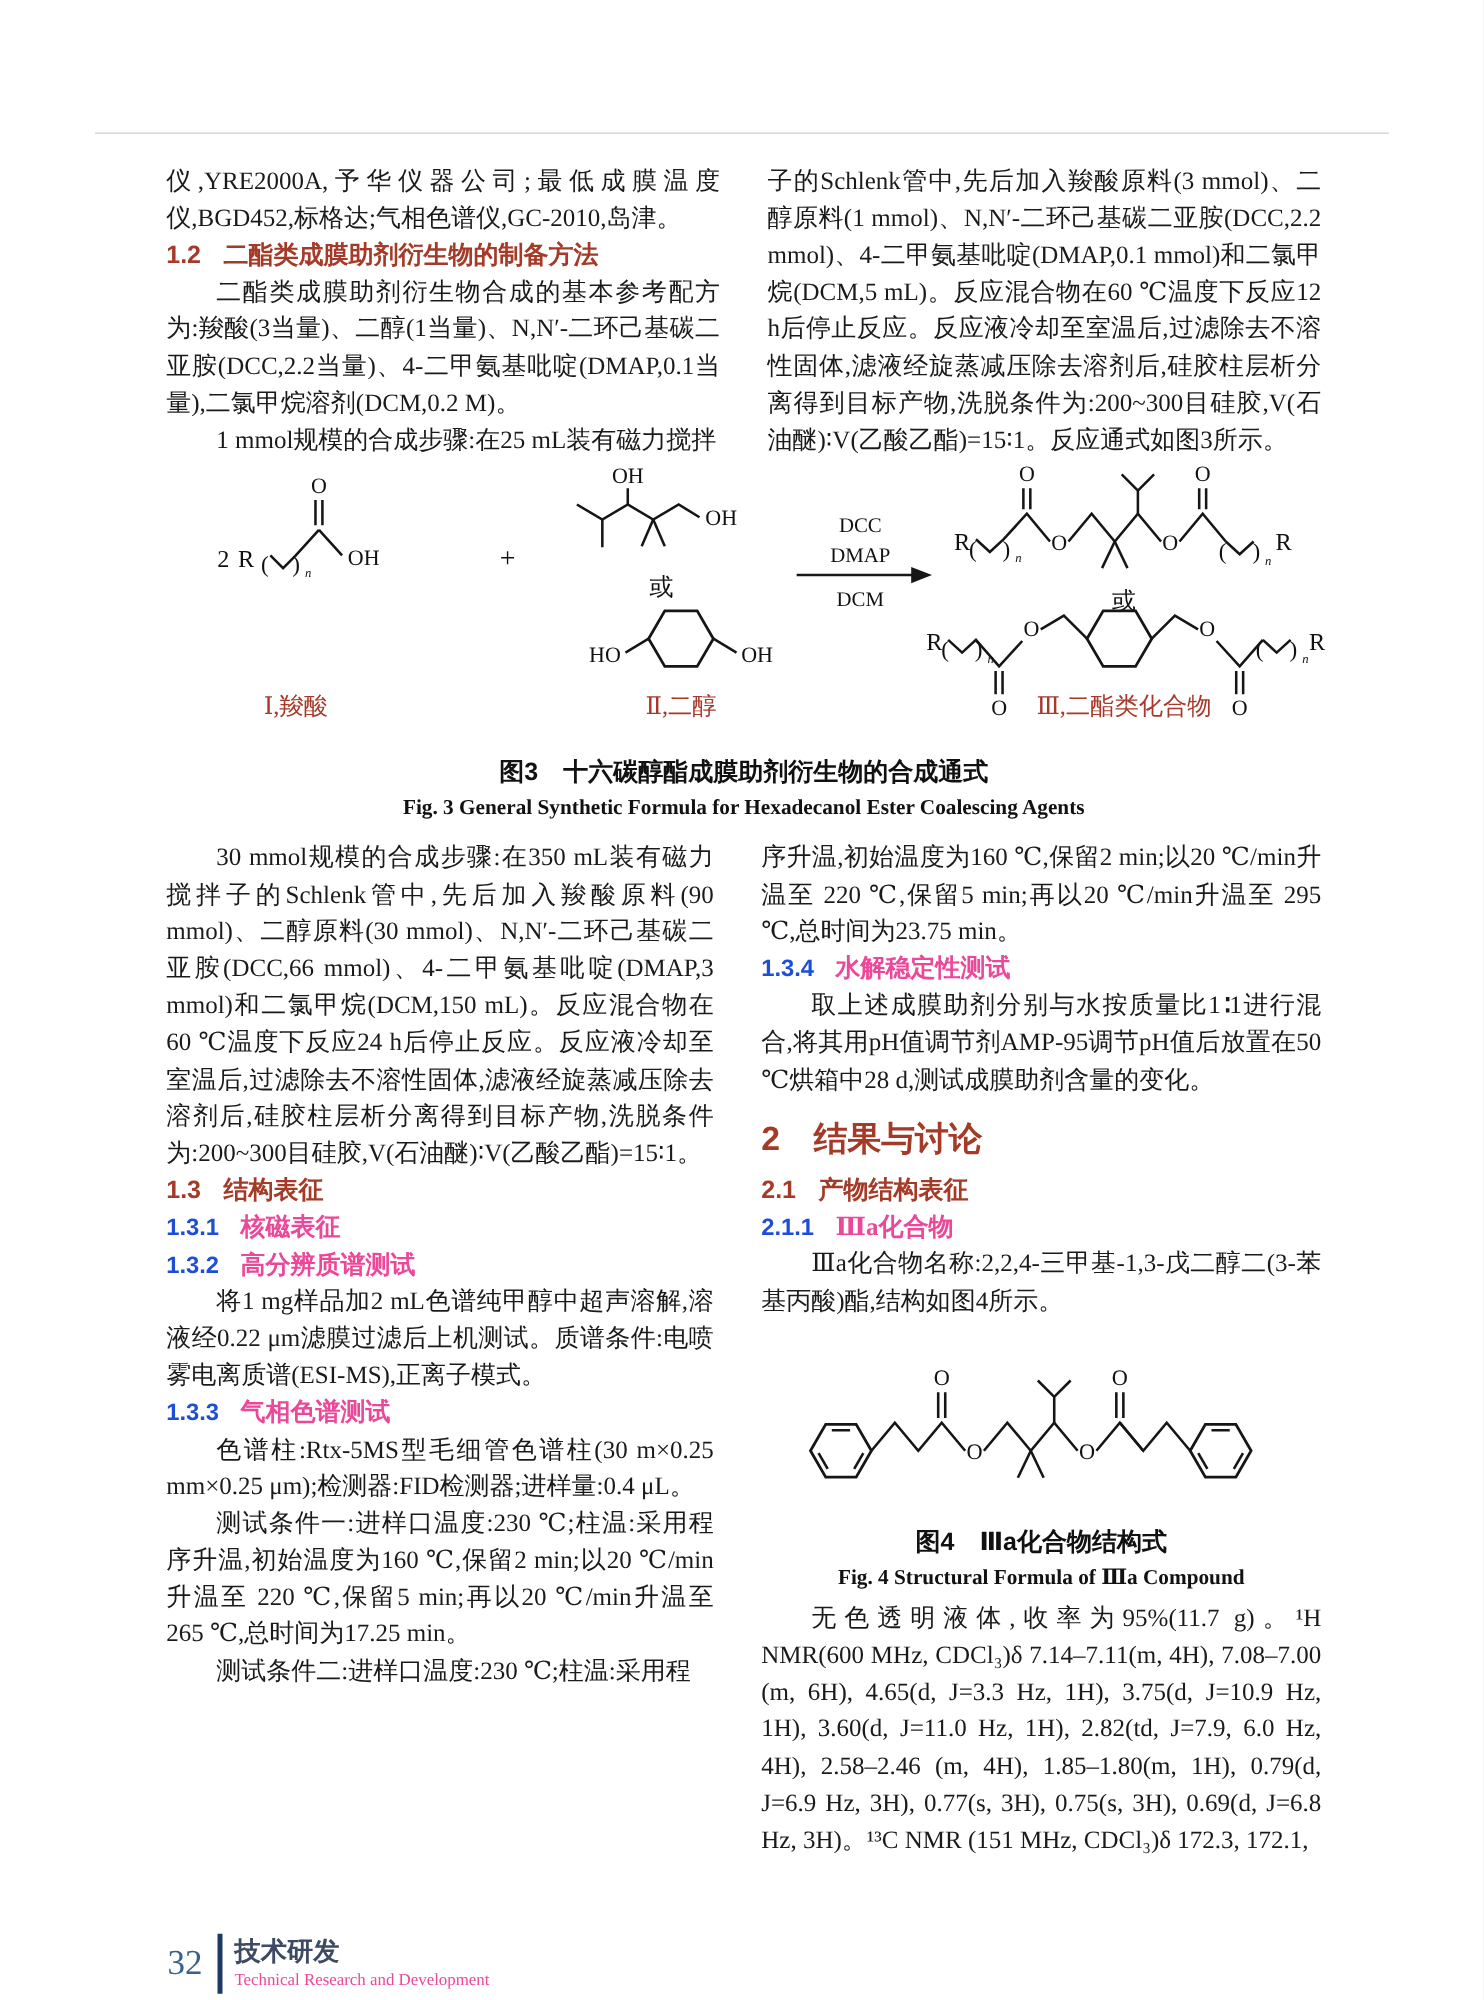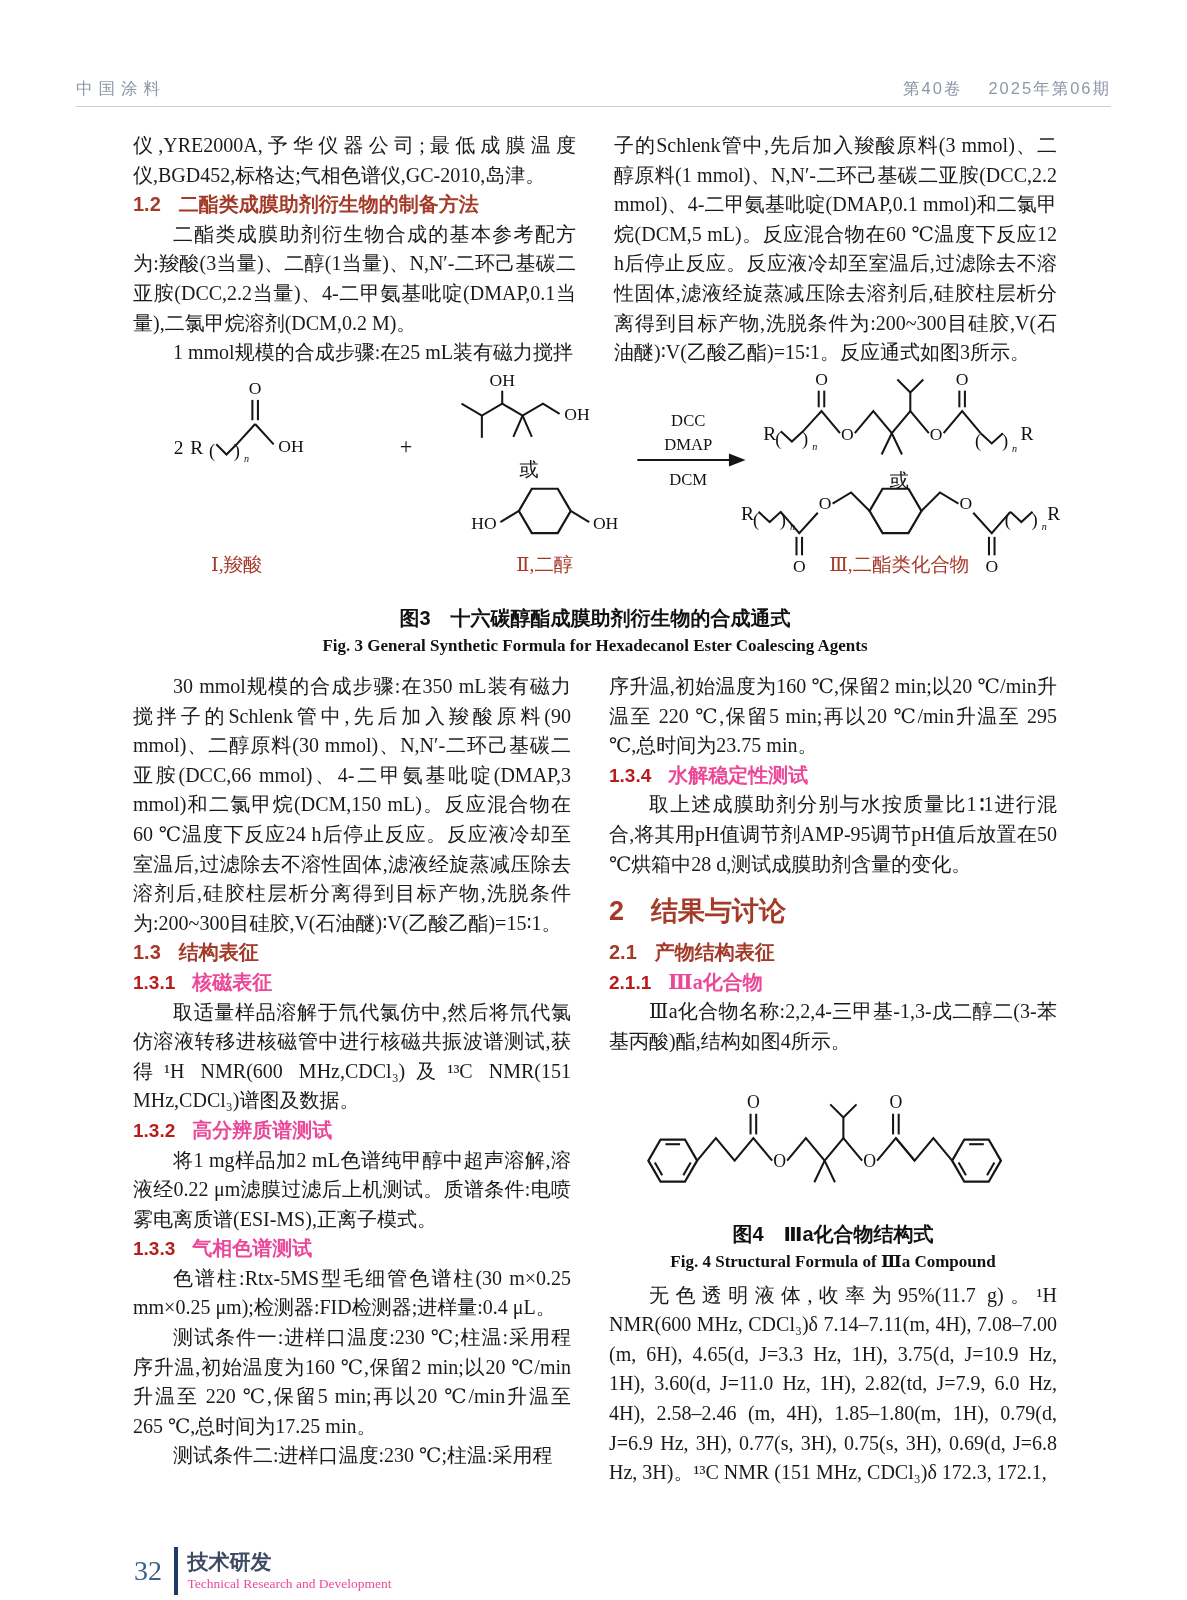--- a/index.html
+++ b/index.html
@@ -20,21 +20,21 @@
   .sec-top{top:131px;}
   .sec-bottom{top:672px;}
   p{margin:0;font-size:20px;line-height:29.6px;text-align:justify;}
   p.indent{text-indent:2em;}
 
   
   .hsec{margin:0;font-family:"Liberation Sans","DejaVu Sans",sans-serif;font-weight:bold;
         font-size:20px;line-height:29.6px;color:#a43a28;}
   .hsec .hnum{margin-right:0.9em;}
   .hsub{margin:0;line-height:29.6px;font-size:20px;}
-  .hsub .hnum{font-family:"Liberation Sans","DejaVu Sans",sans-serif;font-weight:bold;color:#b91c1c;
+  .hsub .hnum{font-family:"Liberation Sans","DejaVu Sans",sans-serif;font-weight:bold;color:#1d4ed8;
               font-size:19px;margin-right:0.9em;}
   .hsub .htitle{color:#ec4899;margin-top:10px;}
   .hbig{margin:15px 0 10px 0;font-family:"Liberation Sans","DejaVu Sans",sans-serif;font-weight:bold;
         font-size:27px;line-height:34px;color:#a43a28;}
   .hbig .hnum{margin-right:1em;}
 
   
   .fig3{position:absolute;top:372px;left:133px;width:924px;text-align:center;}
   .fig3 svg{display:block;width:930px;height:227px;margin:0 auto;}
   .capzh{font-family:"Liberation Sans","DejaVu Sans",sans-serif;font-weight:bold;font-size:20px;
@@ -61,26 +61,20 @@
   .fbar{width:3.5px;height:48px;background:#1e3a63;margin-right:10px;}
   .fzh{font-family:"Liberation Sans","DejaVu Sans",sans-serif;font-weight:bold;font-size:21px;
        color:#3d4a63;line-height:26px;}
   .fen{font-size:13.5px;color:#ec4899;line-height:18px;}
 </style>
 </head>
 <body>
 
 <div class="page">
 
-  <div class="pg-header">
-    <span class="journal">中国涂料</span>
-    <span>
-      <span class="vol">第40卷</span><span class="iss">2025年第06期</span>
-    </span>
-  </div>
   <div class="rule"></div>
 
   <div class="cols sec-top">
     <div class="col">
       <p class="noindent">仪,YRE2000A,予华仪器公司;最低成膜温度仪,BGD452,标格达;气相色谱仪,GC-2010,岛津。</p>
       <h3 class="hsec"><span class="hnum">1.2</span><span>二酯类成膜助剂衍生物的制备方法</span></h3>
       <p class="indent">二酯类成膜助剂衍生物合成的基本参考配方为:羧酸(3当量)、二醇(1当量)、N,N′-二环己基碳二亚胺(DCC,2.2当量)、4-二甲氨基吡啶(DMAP,0.1当量),二氯甲烷溶剂(DCM,0.2 M)。</p>
       <p class="indent">1 mmol规模的合成步骤:在25 mL装有磁力搅拌</p>
     </div>
     <div class="col">
@@ -191,21 +185,20 @@
     </svg>
     <div class="capzh">图3　十六碳醇酯成膜助剂衍生物的合成通式</div>
     <div class="capen">Fig. 3   General Synthetic Formula for Hexadecanol Ester Coalescing Agents</div>
   </div>
 
   <div class="cols sec-bottom">
     <div class="col">
       <p class="indent">30 mmol规模的合成步骤:在350 mL装有磁力搅拌子的Schlenk管中,先后加入羧酸原料(90 mmol)、二醇原料(30 mmol)、N,N′-二环己基碳二亚胺(DCC,66 mmol)、4-二甲氨基吡啶(DMAP,3 mmol)和二氯甲烷(DCM,150 mL)。反应混合物在60 ℃温度下反应24 h后停止反应。反应液冷却至室温后,过滤除去不溶性固体,滤液经旋蒸减压除去溶剂后,硅胶柱层析分离得到目标产物,洗脱条件为:200~300目硅胶,V(石油醚)∶V(乙酸乙酯)=15∶1。</p>
       <h3 class="hsec"><span class="hnum">1.3</span><span>结构表征</span></h3>
       <h4 class="hsub"><span class="hnum">1.3.1</span><span class="htitle">核磁表征</span></h4>
-      <p class="indent">取适量样品溶解于氘代氯仿中,然后将氘代氯仿溶液转移进核磁管中进行核磁共振波谱测试,获得¹H NMR(600 MHz,CDCl₃)及¹³C NMR(151 MHz,CDCl₃)谱图及数据。</p>
       <h4 class="hsub"><span class="hnum">1.3.2</span><span class="htitle">高分辨质谱测试</span></h4>
       <p class="indent">将1 mg样品加2 mL色谱纯甲醇中超声溶解,溶液经0.22 μm滤膜过滤后上机测试。质谱条件:电喷雾电离质谱(ESI-MS),正离子模式。</p>
       <h4 class="hsub"><span class="hnum">1.3.3</span><span class="htitle">气相色谱测试</span></h4>
       <p class="indent">色谱柱:Rtx-5MS型毛细管色谱柱(30 m×0.25 mm×0.25 μm);检测器:FID检测器;进样量:0.4 μL。</p>
       <p class="indent">测试条件一:进样口温度:230 ℃;柱温:采用程序升温,初始温度为160 ℃,保留2 min;以20 ℃/min升温至 220 ℃,保留5 min;再以20 ℃/min升温至 265 ℃,总时间为17.25 min。</p>
       <p class="indent">测试条件二:进样口温度:230 ℃;柱温:采用程</p>
     </div>
 
     <div class="col">
       <p class="noindent">序升温,初始温度为160 ℃,保留2 min;以20 ℃/min升温至 220 ℃,保留5 min;再以20 ℃/min升温至 295 ℃,总时间为23.75 min。</p>

